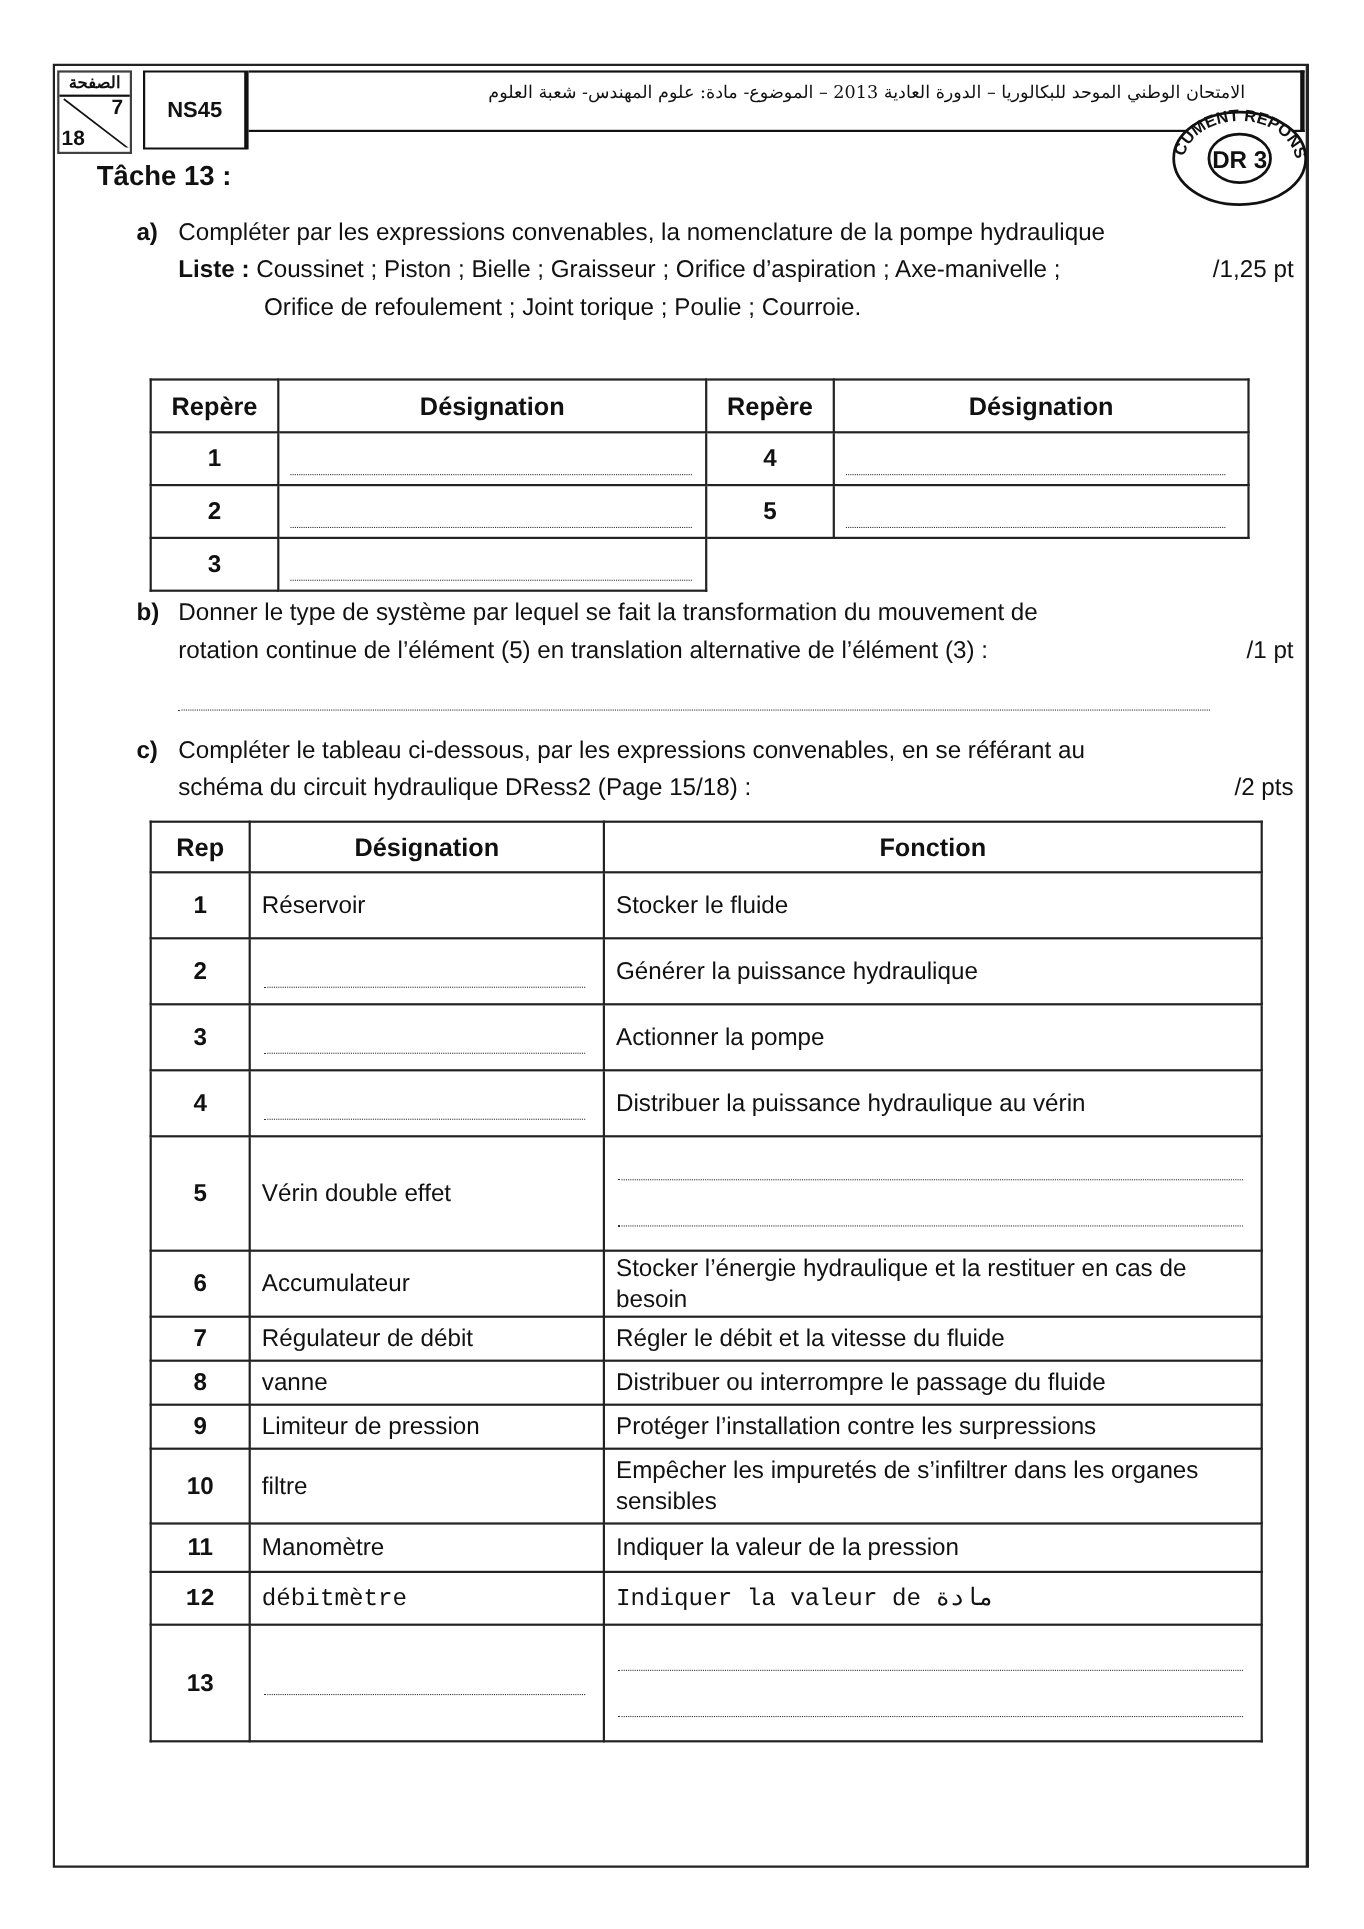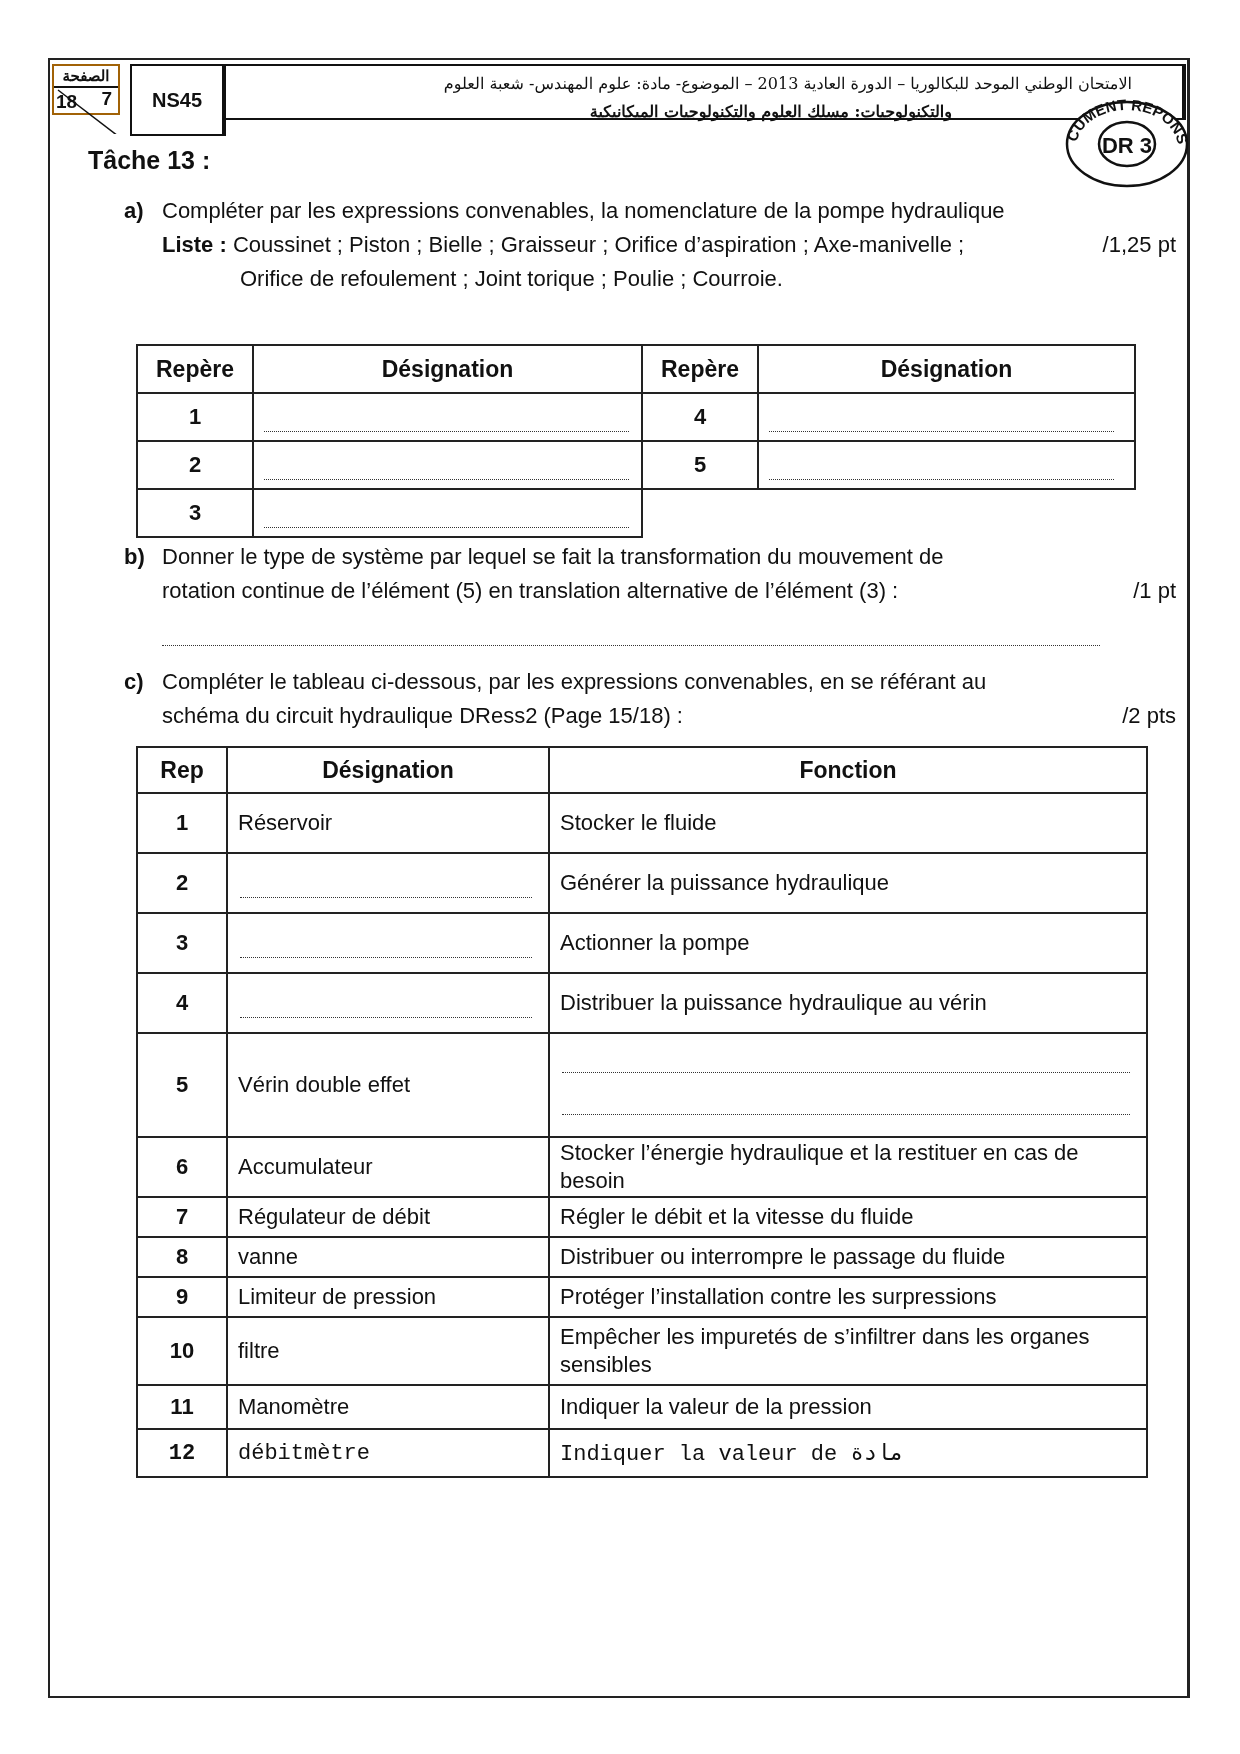--- a/index.html
+++ b/index.html
@@ -1,18 +1,18 @@
 <!DOCTYPE html>
 <html><head>
 <meta charset="utf-8">
 <style>
   html, body { margin:0; padding:0; background:#ffffff; }
   body { width:1240px; height:1754px; position:relative; font-family:"Liberation Sans", sans-serif; color:#111; }
   .frame { position:absolute; left:48px; top:58px; width:1142px; height:1640px; border:2px solid #222; border-right-width:3px; box-sizing:border-box; }
-  .pagebox { position:absolute; left:52px; top:64px; width:68px; height:51px; border:2px solid #a16207; box-sizing:border-box; }
+  .pagebox { position:absolute; left:52px; top:64px; width:68px; height:76px; border:2px solid #404040; box-sizing:border-box; }
   .pagebox .lbl { position:absolute; top:0; left:0; right:0; height:20px; border-bottom:2px solid #111; font-size:15px; font-weight:bold; text-align:center; line-height:20px; direction:rtl; }
   .pagebox .num { position:absolute; right:6px; top:22px; font-size:19px; font-weight:bold; }
   .pagebox .tot { position:absolute; left:2px; bottom:0; font-size:19px; font-weight:bold; }
   .pagebox svg { position:absolute; left:0; top:20px; }
   .codebox { position:absolute; left:130px; top:64px; width:96px; height:72px; border:2px solid #111; border-right:4px solid #111; box-sizing:border-box; font-weight:bold; font-size:20px; display:flex; align-items:center; justify-content:center; }
   .titlebox { position:absolute; left:226px; top:64px; width:960px; height:56px; border:2px solid #111; border-left:none; border-right:4px solid #111; box-sizing:border-box; direction:rtl; text-align:right; padding:4px 50px 0 10px; font-family:"DejaVu Serif", serif; font-size:16px; line-height:28px; }
   .titlebox .l2 { font-weight:bold; padding-right:180px; }
   .stamp { position:absolute; left:1062px; top:96px; width:130px; height:92px; }
   .task-title { position:absolute; left:88px; top:146px; font-size:25px; font-weight:bold; }
   .q { position:absolute; left:124px; font-size:22px; line-height:34px; width:1060px; }
@@ -41,21 +41,20 @@
   <div class="lbl">الصفحة</div>
   <svg width="64" height="48">
       <line x1="4" y1="4" x2="64" y2="50" stroke="#111" stroke-width="1.5"></line>
     </svg>
   <div class="num">7</div>
   <div class="tot">18</div>
 </div>
 <div class="codebox">NS45</div>
 <div class="titlebox">
   <div>الامتحان الوطني الموحد للبكالوريا – الدورة العادية 2013 – الموضوع- مادة: علوم المهندس- شعبة العلوم</div>
-  <div class="l2">والتكنولوجيات: مسلك العلوم والتكنولوجيات الميكانيكية</div>
 </div>
 <svg class="stamp" viewBox="0 0 130 92">
   <defs>
     <path id="arcTop" d="M 14 52 A 51 38 0 1 1 116 52"></path>
   </defs>
   <ellipse cx="65" cy="48" rx="60" ry="42" fill="#fff" stroke="#111" stroke-width="2.5"></ellipse>
   <ellipse cx="65" cy="48" rx="28" ry="22" fill="none" stroke="#111" stroke-width="2.5"></ellipse>
   <text font-family="Liberation Sans, sans-serif" font-weight="bold" font-size="15" fill="#111"><textPath href="#arcTop" startOffset="50%" text-anchor="middle">DOCUMENT REPONSES</textPath></text>
   <text x="65" y="57" text-anchor="middle" font-family="Liberation Sans, sans-serif" font-weight="bold" font-size="22" fill="#111">DR 3</text>
 </svg>
@@ -193,14 +192,24 @@
   <tr style="height:44px;">
     <td class="rep">11</td>
     <td>Manomètre</td>
     <td>Indiquer la valeur de la pression</td>
   </tr>
   <tr style="height:48px;font-family:Liberation Mono, monospace;">
     <td class="rep">12</td>
     <td>débitmètre</td>
     <td>Indiquer la valeur de مادة</td>
   </tr>
+  <tr style="height:106px;">
+    <td class="rep">13</td>
+    <td class="cell">
+          <div class="line" style="top:62px;"></div>
+        </td>
+    <td class="cell">
+          <div class="line" style="top:40px;"></div>
+          <div class="line" style="top:82px;"></div>
+        </td>
+  </tr>
 </tbody>
   </table>
 
 </body></html>

